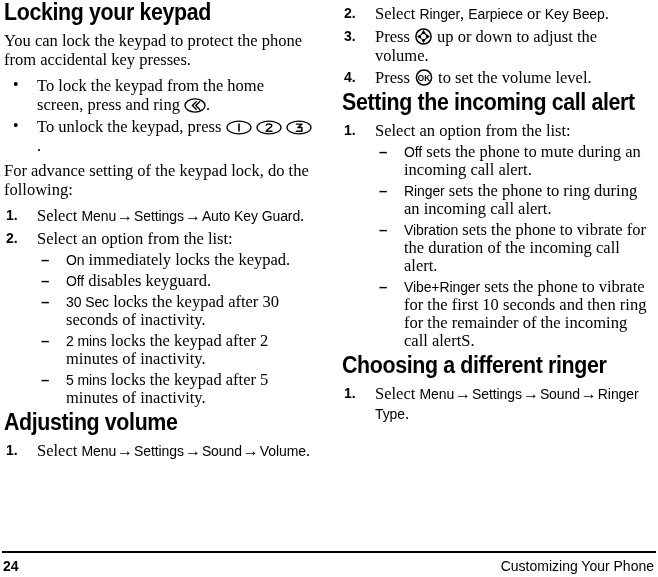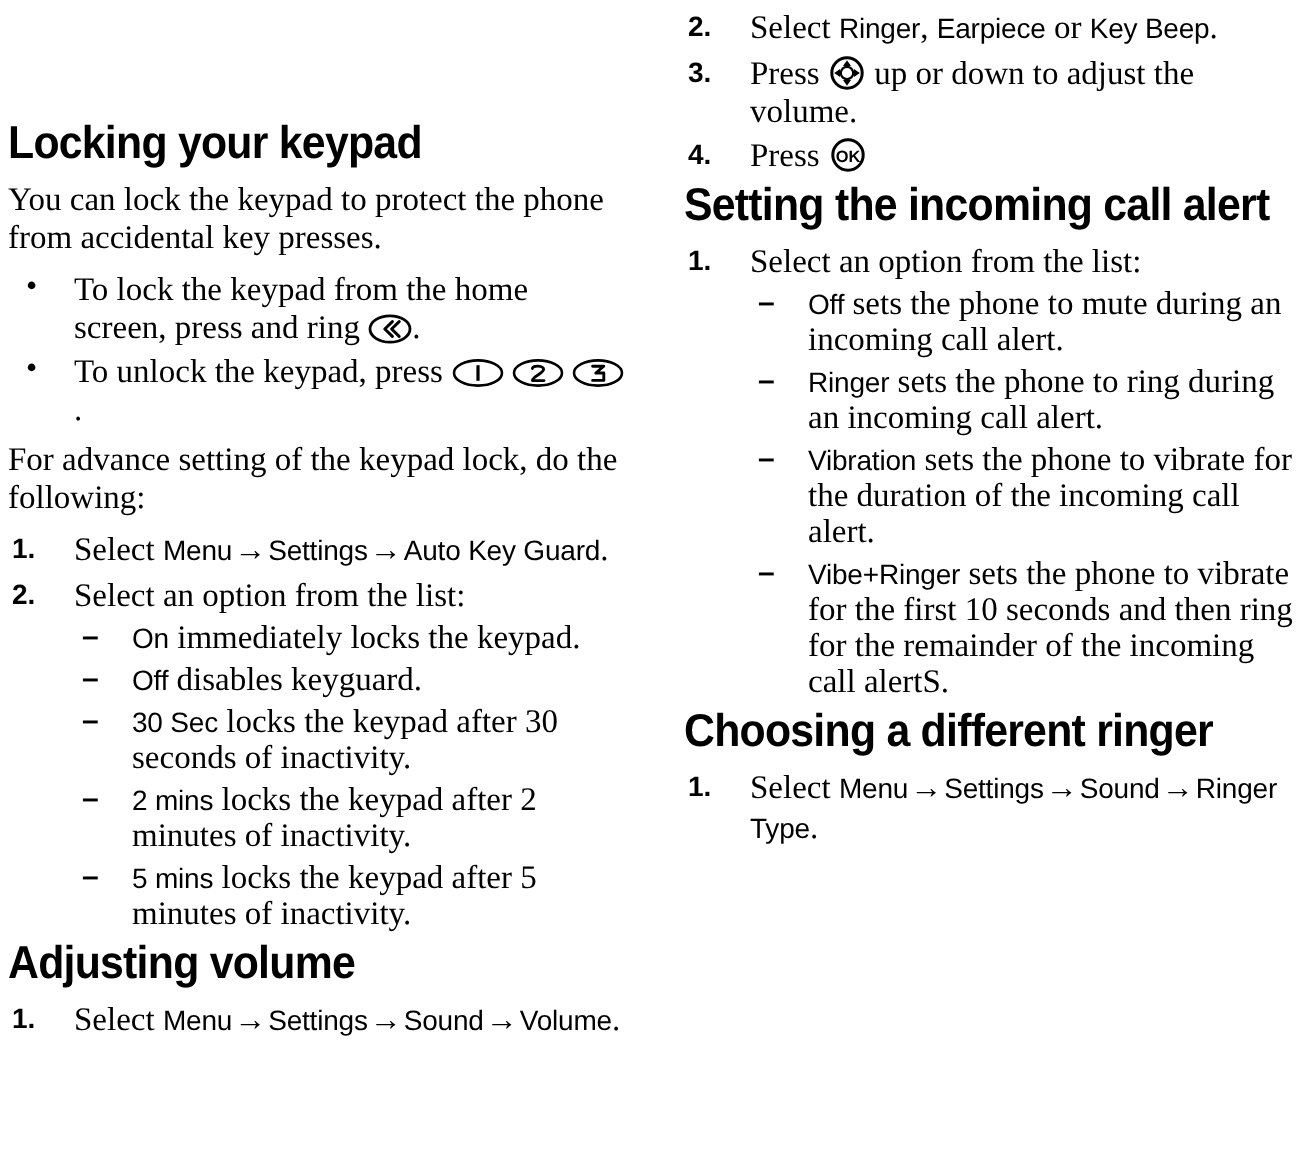--- a/index.html
+++ b/index.html
@@ -32,21 +32,21 @@
     height: 543px;
     display: flex;
     flex-direction: row;
     align-items: flex-start;
   }
 
   .col {
     width: 320px;
     box-sizing: border-box;
   }
-  .col-left  { padding: 20px 8px 0 4px; margin-top: 39px; }
+  .col-left  { padding: 0 8px 0 4px; }
   .col-gutter { width: 18px; flex: 0 0 18px; }
   .col-right { padding: 4px 4px 0 4px; }
 
   
   h1.sec {
     font-family: "Liberation Sans Narrow", "Liberation Sans", sans-serif;
     font-weight: bold;
     font-size: 23px;
     line-height: 25px;
     letter-spacing: -0.4px;
@@ -302,20 +302,21 @@
           <span>up or down to adjust the volume.</span>
         </li>
         <li>
           <span class="num">4.</span><span>Press</span>
           <span class="key">
             <svg width="20" height="17" viewBox="0 0 20 17">
               <circle cx="10" cy="8.5" r="7.6" fill="none" stroke="#000" stroke-width="1.5"></circle>
               <text x="10" y="12.0" text-anchor="middle" font-family="Liberation Sans, sans-serif" font-size="8.2" font-weight="bold" fill="#000">OK</text>
             </svg>
           </span>
+          <span>to set the volume level.</span>
         </li>
       </ol>
 
       <h1 class="sec sec-spaced">Setting the incoming call alert</h1>
 
 
 
       <ol class="nums">
         <li>
           <span class="num">1.</span><span>Select an option from the list:</span>
@@ -345,13 +346,18 @@
 
       <ol class="nums">
         <li>
           <span class="num">1.</span><span>Select</span>
           <span class="ui">Menu</span><span class="arrow">→</span><span class="ui">Settings</span><span class="arrow">→</span><span class="ui">Sound</span><span class="arrow">→</span><span class="ui">Ringer Type</span><span>.</span>
         </li>
       </ol>
     </div>
   </div>
 
+  <div class="footer">
+    <div class="rule"></div>
+    <div class="pageno">24</div>
+    <div class="chapter">Customizing Your Phone</div>
+  </div>
 </div>
 
 </body></html>

